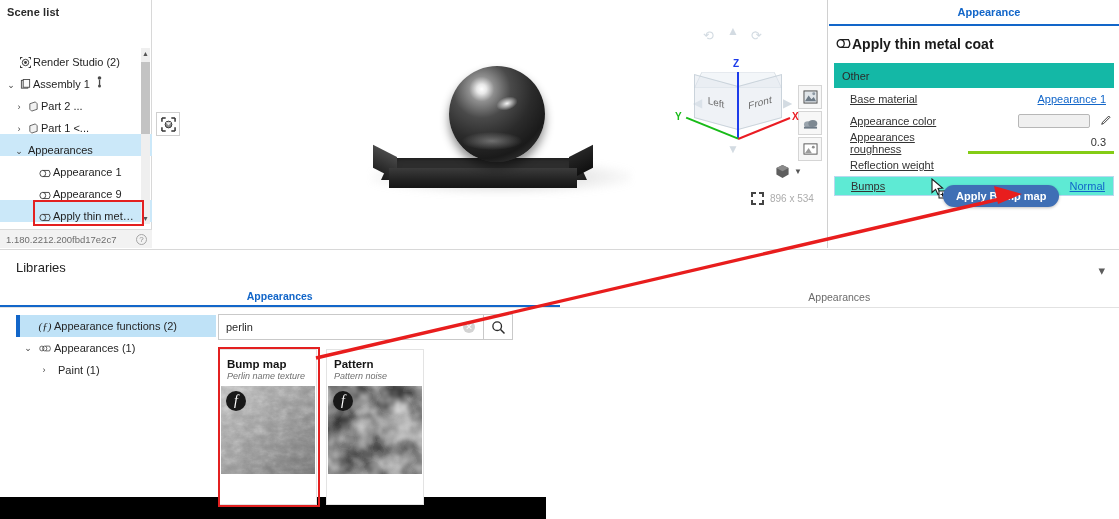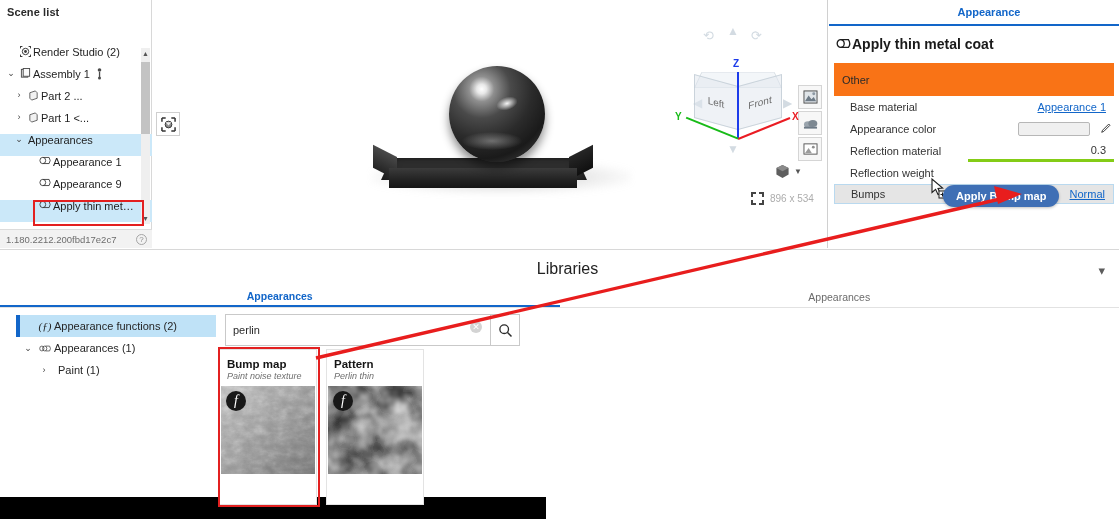--- a/index.html
+++ b/index.html
@@ -31,21 +31,21 @@
   .list-icon { width: 14px; height: 13px; display:flex; flex-direction:column; justify-content:space-between; cursor:pointer;}
   .list-icon i { display:block; height:2px; background:#5a5a5a; width:100%; }
 
   .tree { position:absolute; left:0; top:46px; width:152px; height:182px; overflow:hidden; }
   .tree-scroll { position:absolute; right:2px; top:2px; width:9px; height:176px; background:#efefef; }
   .tree-thumb { position:absolute; left:0; top:14px; width:9px; height:72px; background:#c3c3c3; }
   .sc-arrow { position:absolute; left:0; width:9px; height:11px; display:flex; align-items:center; justify-content:center; color:#555; font-size:7px; background:#efefef;}
   .sc-up { top:0; } .sc-dn { bottom:0; }
 
   .node {
-    display:flex; align-items:flex-start; height:22px; font-size:11px; color:#1e1e1e;
+    display:flex; align-items:flex-end; height:22px; font-size:11px; color:#1e1e1e;
     padding-right:14px; position:relative; cursor:pointer; white-space:nowrap;
   }
   .node.sel { background:#cbe8f9; }
   .node .caret { width:14px; text-align:center; font-size:9px; color:#444; flex:none; }
   .node .gicon { width:15px; flex:none; display:flex; align-items:center; justify-content:center; }
   .node .lbl { overflow:hidden; text-overflow:ellipsis; }
   .ind0 { padding-left: 4px; } .ind1 { padding-left: 12px; } .ind3 { padding-left: 38px; }
 
   .hl-box {
     position:absolute; border:2px solid #e32020; pointer-events:none;
@@ -162,64 +162,64 @@
   }
   .ap-tab {
     height:26px; display:flex; align-items:center; justify-content:center;
     color:#1266c9; font-size:11px; font-weight:bold;
     border-bottom:2px solid #1266c9;
     padding-left:30px;
   }
   .ap-head { display:flex; align-items:center; gap:0; padding:9px 0 10px 7px; }
   .ap-head .t { font-size:14px; font-weight:bold; color:#1a1a1a; }
   .sec-head {
-    background:#f97316; height:33px; display:flex; align-items:center;
+    background:#14b8a6; height:25px; display:flex; align-items:center;
     padding-left:8px; font-size:11px; color:#2b2b2b; margin:0 5px;
   }
   .prop-row {
     display:flex; align-items:center; height:22px; font-size:11px; color:#333;
     margin:0 5px; padding-left:16px; position:relative;
   }
-  .prop-row .pl { flex:none; width:118px; }
+  .prop-row .pl { flex:none; width:118px;text-decoration:underline; }
   .prop-row .pv { flex:1; text-align:right; padding-right:8px; }
   .prop-row.under .pv { border-bottom:3px solid #84cc16; height:100%; display:flex; align-items:center; justify-content:flex-end; }
   .link { color:#1266c9; text-decoration:underline; cursor:pointer; }
   .swatch { width:72px; height:14px; border:1px solid #b7b7b7; background:#f0f0f0; border-radius:2px; }
   .pencil { margin-left:10px; color:#444; font-size:12px; cursor:pointer; }
-  .prop-row.hl { background:#e5e5e5; border:1px solid #b9d9ef; height:20px; }
+  .prop-row.hl { background:#5eead4; border:1px solid #b9d9ef; height:20px; }
 
   .tooltip-btn {
     position:absolute; left:943px; top:185px; height:22px; padding:0 13px;
     background:#3f6fb5; color:#fff; border-radius:11px;
     display:flex; align-items:center; font-size:11px; font-weight:bold; cursor:pointer;
     box-shadow:0 1px 3px rgba(0,0,0,.25);
   }
   #cursor-arrow { position:absolute; left:931px; top:178px; width:16px; height:20px; }
 
   
   #ann-arrow { position:absolute; left:0; top:0; width:1119px; height:519px; pointer-events:none; }
 
   
   #libraries {
     position:absolute; left:0; top:249px; width:1119px; height:270px;
     background:#fff; border-top:1px solid #d8d8d8;
   }
-  .lib-title { font-size:16px; color:#222; padding:10px 0 0 16px;text-align:center; }
+  .lib-title { font-size:13px; color:#222; padding:10px 0 0 16px; }
   .lib-collapse { position:absolute; right:14px; top:13px; color:#5c5c5c; font-size:13px; cursor:pointer; }
   .lib-tabs { position:absolute; left:0; top:37px; width:1119px; height:21px; display:flex; border-bottom:1px solid #e2e2e2; }
   .lib-tab { flex:1; display:flex; align-items:center; justify-content:center; font-size:10.5px; color:#6b6b6b; cursor:pointer; }
   .lib-tab.active { color:#1266c9; font-weight:bold; border-bottom:2px solid #1266c9; }
 
   .lib-tree { position:absolute; left:16px; top:65px; width:200px; }
   .lnode { display:flex; align-items:center; height:22px; font-size:11px; color:#262626; cursor:pointer; }
   .lnode.sel { background:#bfe2f7; border-left:4px solid #1266c9; }
   .lnode .lc { width:16px; text-align:center; font-size:9px; color:#444; }
   .lnode .li { width:18px; display:flex; align-items:center; justify-content:center; }
 
-  .search-wrap { position:absolute; left:225px; top:64px; width:295px; height:32px; display:flex; }
+  .search-wrap { position:absolute; left:218px; top:64px; width:295px; height:26px; display:flex; }
   .search-input {
     flex:1; border:1px solid #c9c9c9; border-right:none; padding:0 26px 0 7px;
     font-size:11px; color:#2a2a2a; outline:none; font-family:"Liberation Sans", sans-serif;
   }
   .clear-x {
     position:absolute; right:38px; top:7px; width:12px; height:12px; border-radius:50%;
     background:#d3d3d3; color:#fff; font-size:9px; line-height:12px; text-align:center; cursor:pointer;
   }
   .search-btn { width:30px; border:1px solid #c9c9c9; background:#fff; display:flex; align-items:center; justify-content:center; cursor:pointer; }
 
@@ -460,21 +460,21 @@
         <span class="swatch"></span>
         <span class="pencil">
           <svg width="12" height="12" viewBox="0 0 14 14">
               <path d="M2 12 L3 9.6 L10.2 2.4 L11.6 3.8 L4.4 11 Z" fill="none" stroke="#333" stroke-width="1.1"></path>
             </svg>
         </span>
       </span>
     </div>
 
     <div class="prop-row under">
-      <span class="pl">Reflection material</span>
+      <span class="pl">Appearances roughness</span>
       <span class="pv">0.3</span>
     </div>
 
     <div class="prop-row under">
       <span class="pl">Reflection weight</span>
     </div>
 
     <div class="prop-row hl">
       <span class="pl">Bumps</span>
       <span class="pv"><span class="link">Normal</span></span>
@@ -534,21 +534,21 @@
           </svg>
       </span>
     </div>
 
     <div class="black-bar"></div>
   </div>
 
   <div class="cards">
     <div class="card">
       <div class="cn">Bump map</div>
-      <div class="cd">Paint noise texture</div>
+      <div class="cd">Perlin name texture</div>
       <div class="thumb">
         <svg width="94" height="88" viewBox="0 0 94 88" preserveAspectRatio="none">
           <defs>
             <filter id="bumpN">
                 <feTurbulence type="fractalNoise" baseFrequency="0.09 0.14" numOctaves="4" seed="7"></feTurbulence>
               <feColorMatrix type="saturate" values="0"></feColorMatrix>
               <feComponentTransfer>
                   <feFuncR type="linear" slope="0.75" intercept="0.22"></feFuncR>
                   <feFuncG type="linear" slope="0.75" intercept="0.22"></feFuncG>
                   <feFuncB type="linear" slope="0.75" intercept="0.22"></feFuncB>
@@ -563,21 +563,21 @@
           <rect width="94" height="88" filter="url(#bumpN)" opacity=".95"></rect>
           <rect width="94" height="88" fill="url(#bshade)"></rect>
         </svg>
         <span class="fbadge">f</span>
       </div>
       <div class="foot"></div>
     </div>
 
     <div class="card">
       <div class="cn">Pattern</div>
-      <div class="cd">Perlin thin</div>
+      <div class="cd">Pattern noise</div>
       <div class="thumb">
         <svg width="94" height="88" viewBox="0 0 94 88" preserveAspectRatio="none">
           <defs>
             <filter id="patN">
                 <feTurbulence type="fractalNoise" baseFrequency="0.035" numOctaves="3" seed="3"></feTurbulence>
               <feColorMatrix type="saturate" values="0"></feColorMatrix>
               <feComponentTransfer>
                   <feFuncR type="gamma" exponent="7"></feFuncR>
                   <feFuncG type="gamma" exponent="7"></feFuncG>
                   <feFuncB type="gamma" exponent="7"></feFuncB>

